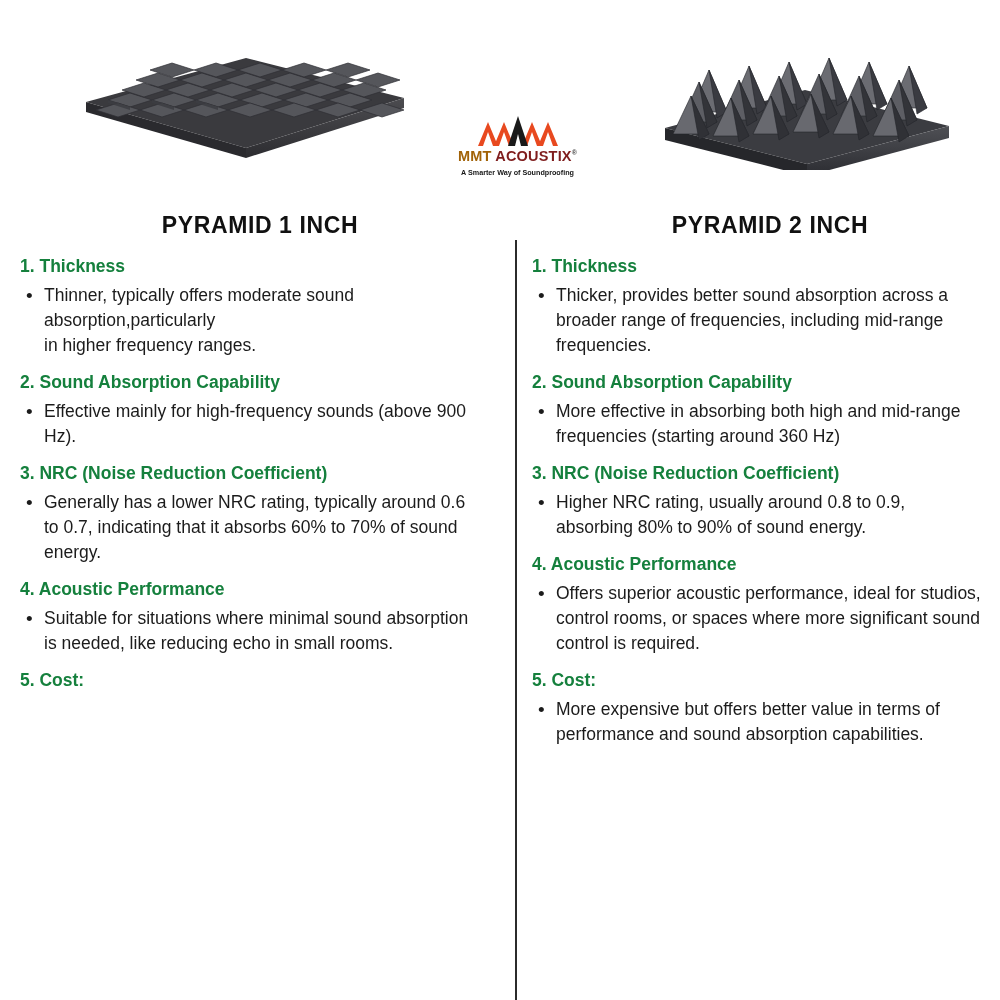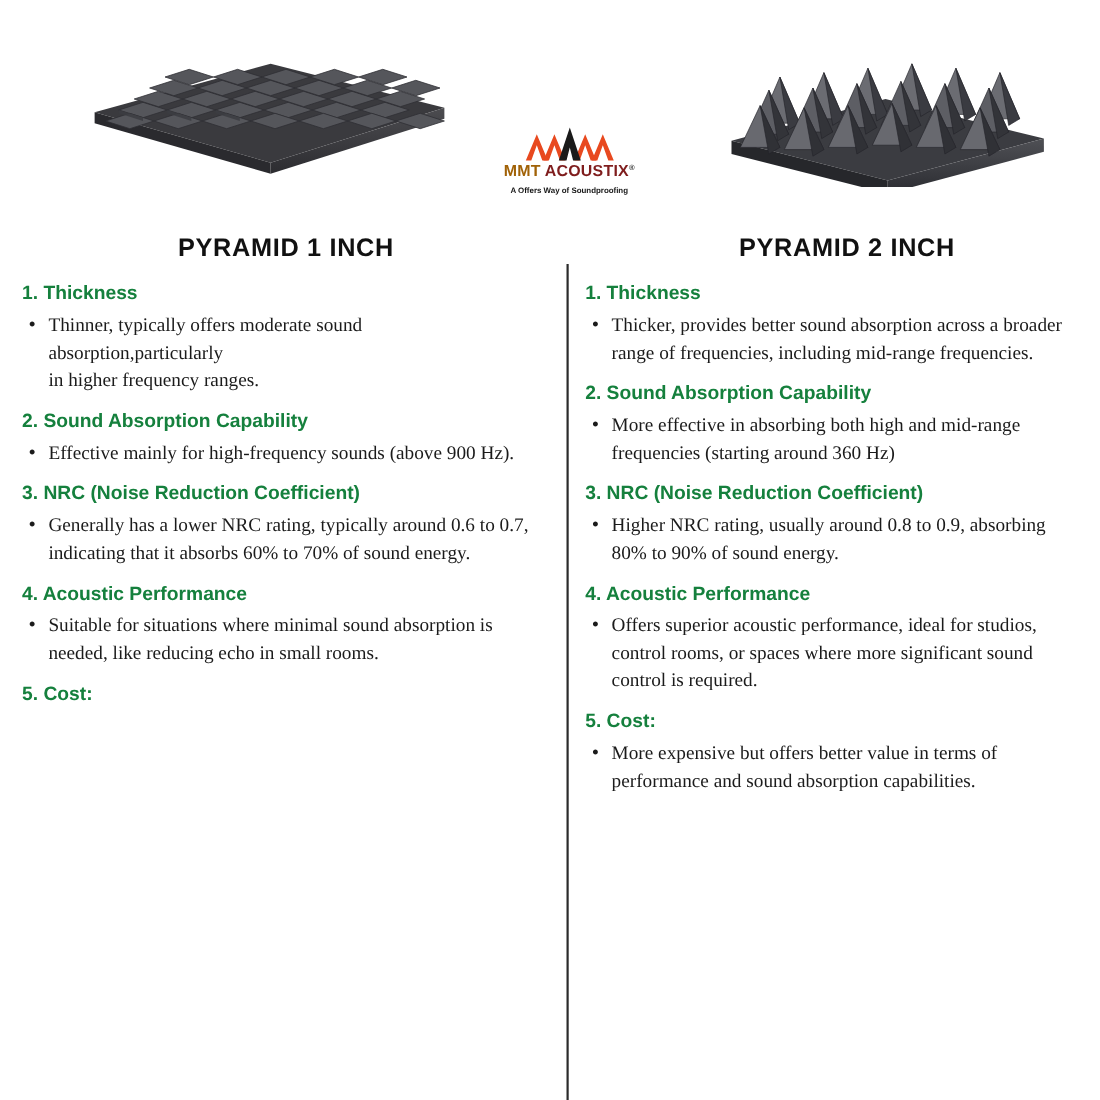--- a/index.html
+++ b/index.html
@@ -120,21 +120,20 @@
     margin: 0;
     padding: 0;
   }
   ul.bullets li {
     position: relative;
     padding-left: 28px;
     font-size: 17.5px;
     line-height: 1.43;
     color: #1b1b1b;
     margin-bottom: 2px;
-    font-family: Liberation Serif, serif;
   }
   ul.bullets li::before {
     content: "•";
     position: absolute;
     left: 10px;
     top: -1px;
     font-size: 19px;
     line-height: 1.43;
     color: #1b1b1b;
   }
@@ -280,21 +279,21 @@
           <polygon points="64,34 74,10 84,34 79,34 74,20 69,34"></polygon>
         </g>
         <g fill="#1a1a1a">
           <polygon points="34,34 44,4 54,34 47,34 44,22 41,34"></polygon>
         </g>
       </svg>
       <div class="logo-word">
         <span class="mmt">MMT</span>
         <span class="acx">ACOUSTIX</span><span class="logo-reg">®</span>
       </div>
-      <div class="logo-tag">A Offers Way of Soundproofing</div>
+      <div class="logo-tag">A Smarter Way of Soundproofing</div>
     </div>
   </div>
 
   <div class="titles">
     <div class="col-title left">PYRAMID 1 INCH</div>
     <div class="col-title right">PYRAMID 2 INCH</div>
   </div>
 
   <div class="divider"></div>
 

